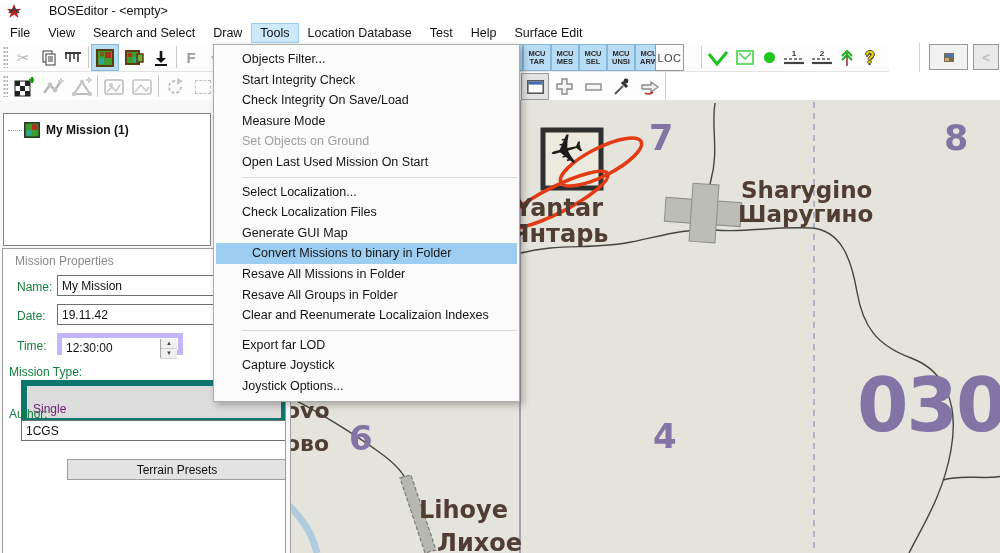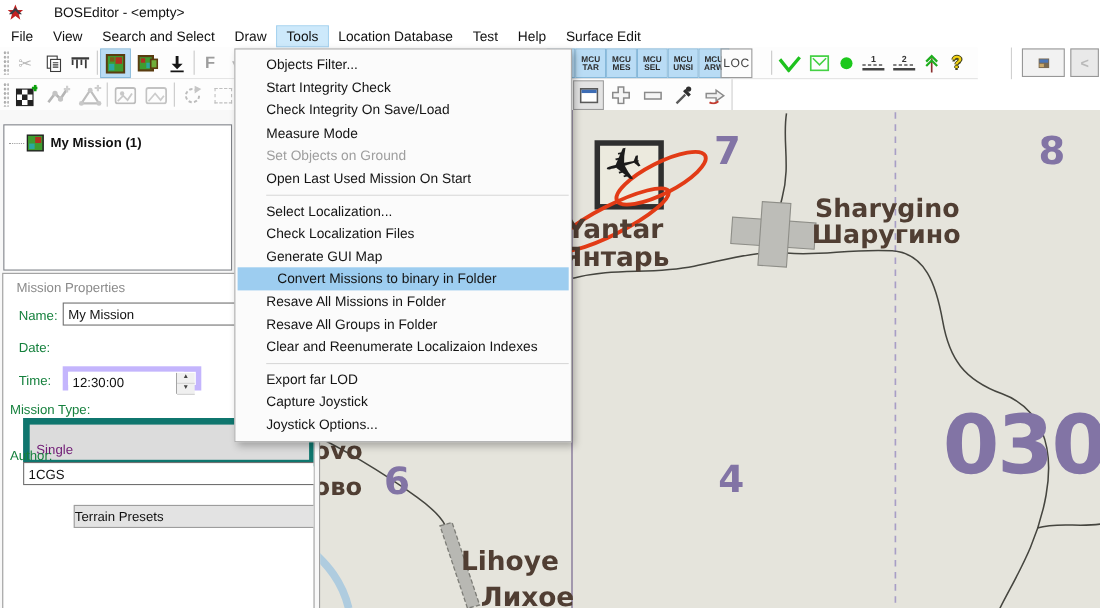--- a/index.html
+++ b/index.html
@@ -65,21 +65,21 @@
   .flabel2 { position:absolute; font-size:12px; color:#15803d; }
   .tinput { position:absolute; border:1px solid #707070; background:#fff; font-family:"Liberation Sans",sans-serif;
             font-size:12px; color:#111; padding:0 4px; white-space:nowrap; overflow:hidden; }
   .spin { position:absolute; width:17px; height:19px; border-left:1px solid #a5a5a5; right:1px; top:1px;
           display:flex; flex-direction:column; }
   .spin div { flex:1; font-size:6px; line-height:9px; text-align:center; color:#444; background:#f0f0f0;
               border-bottom:1px solid #d0d0d0; }
   .combo { position:absolute; background:#dcdcdc; border:6px solid #0f766e; font-size:12px; color:#701a75;
            padding:16px 6px; }
   .pushbtn { position:absolute; background:#e3e3e3; border:1px solid #9d9d9d; font-size:12px; color:#111;
-             display:flex; align-items:center; justify-content:flex-start; }
+             display:flex; align-items:center; justify-content:center; }
 
   
   .map { position:absolute; left:290px; top:100px; width:710px; height:453px; background:#e5e4dc;
          border-left:1px solid #a0a0a0; overflow:hidden; z-index:2; }
   .map svg.layer { position:absolute; left:0; top:0; }
   .town { position:absolute; font-family:"DejaVu Sans", sans-serif; font-weight:bold; color:#503e33;
           white-space:nowrap; }
   .gridnum { position:absolute; font-family:"DejaVu Sans", sans-serif; font-weight:bold; color:#8274a5;
              white-space:nowrap; }
   .plane { position:absolute; left:258px; top:26px; font-size:42px; color:#1b1b1b;
@@ -393,20 +393,21 @@
       </div>
     </div>
 
     <div class="props">
       <div class="ptitle">Mission Properties</div>
 
       <span class="flabel2" style="left:14px;top:31px">Name:</span>
       <input class="tinput" style="left: 54px; top: 26px; width: 230px; height: 21px;" value="My Mission">
 
       <span class="flabel2" style="left:14px;top:60px">Date:</span>
+      <input class="tinput" style="left: 54px; top: 55px; width: 230px; height: 21px;" value="19.11.42">
 
       <span class="flabel2" style="left:14px;top:90px">Time:</span>
       <div style="position:absolute;left:54px;top:84px;width:126px;height:22px;border:5px solid #c4b5fd;background:#fff">
         <input class="tinput" style="left: 0px; top: 0px; width: 105px; height: 20px; border: none;" value="12:30:00">
         <div class="spin">
             <div>▲</div>
             <div>▼</div>
           </div>
       </div>
 

